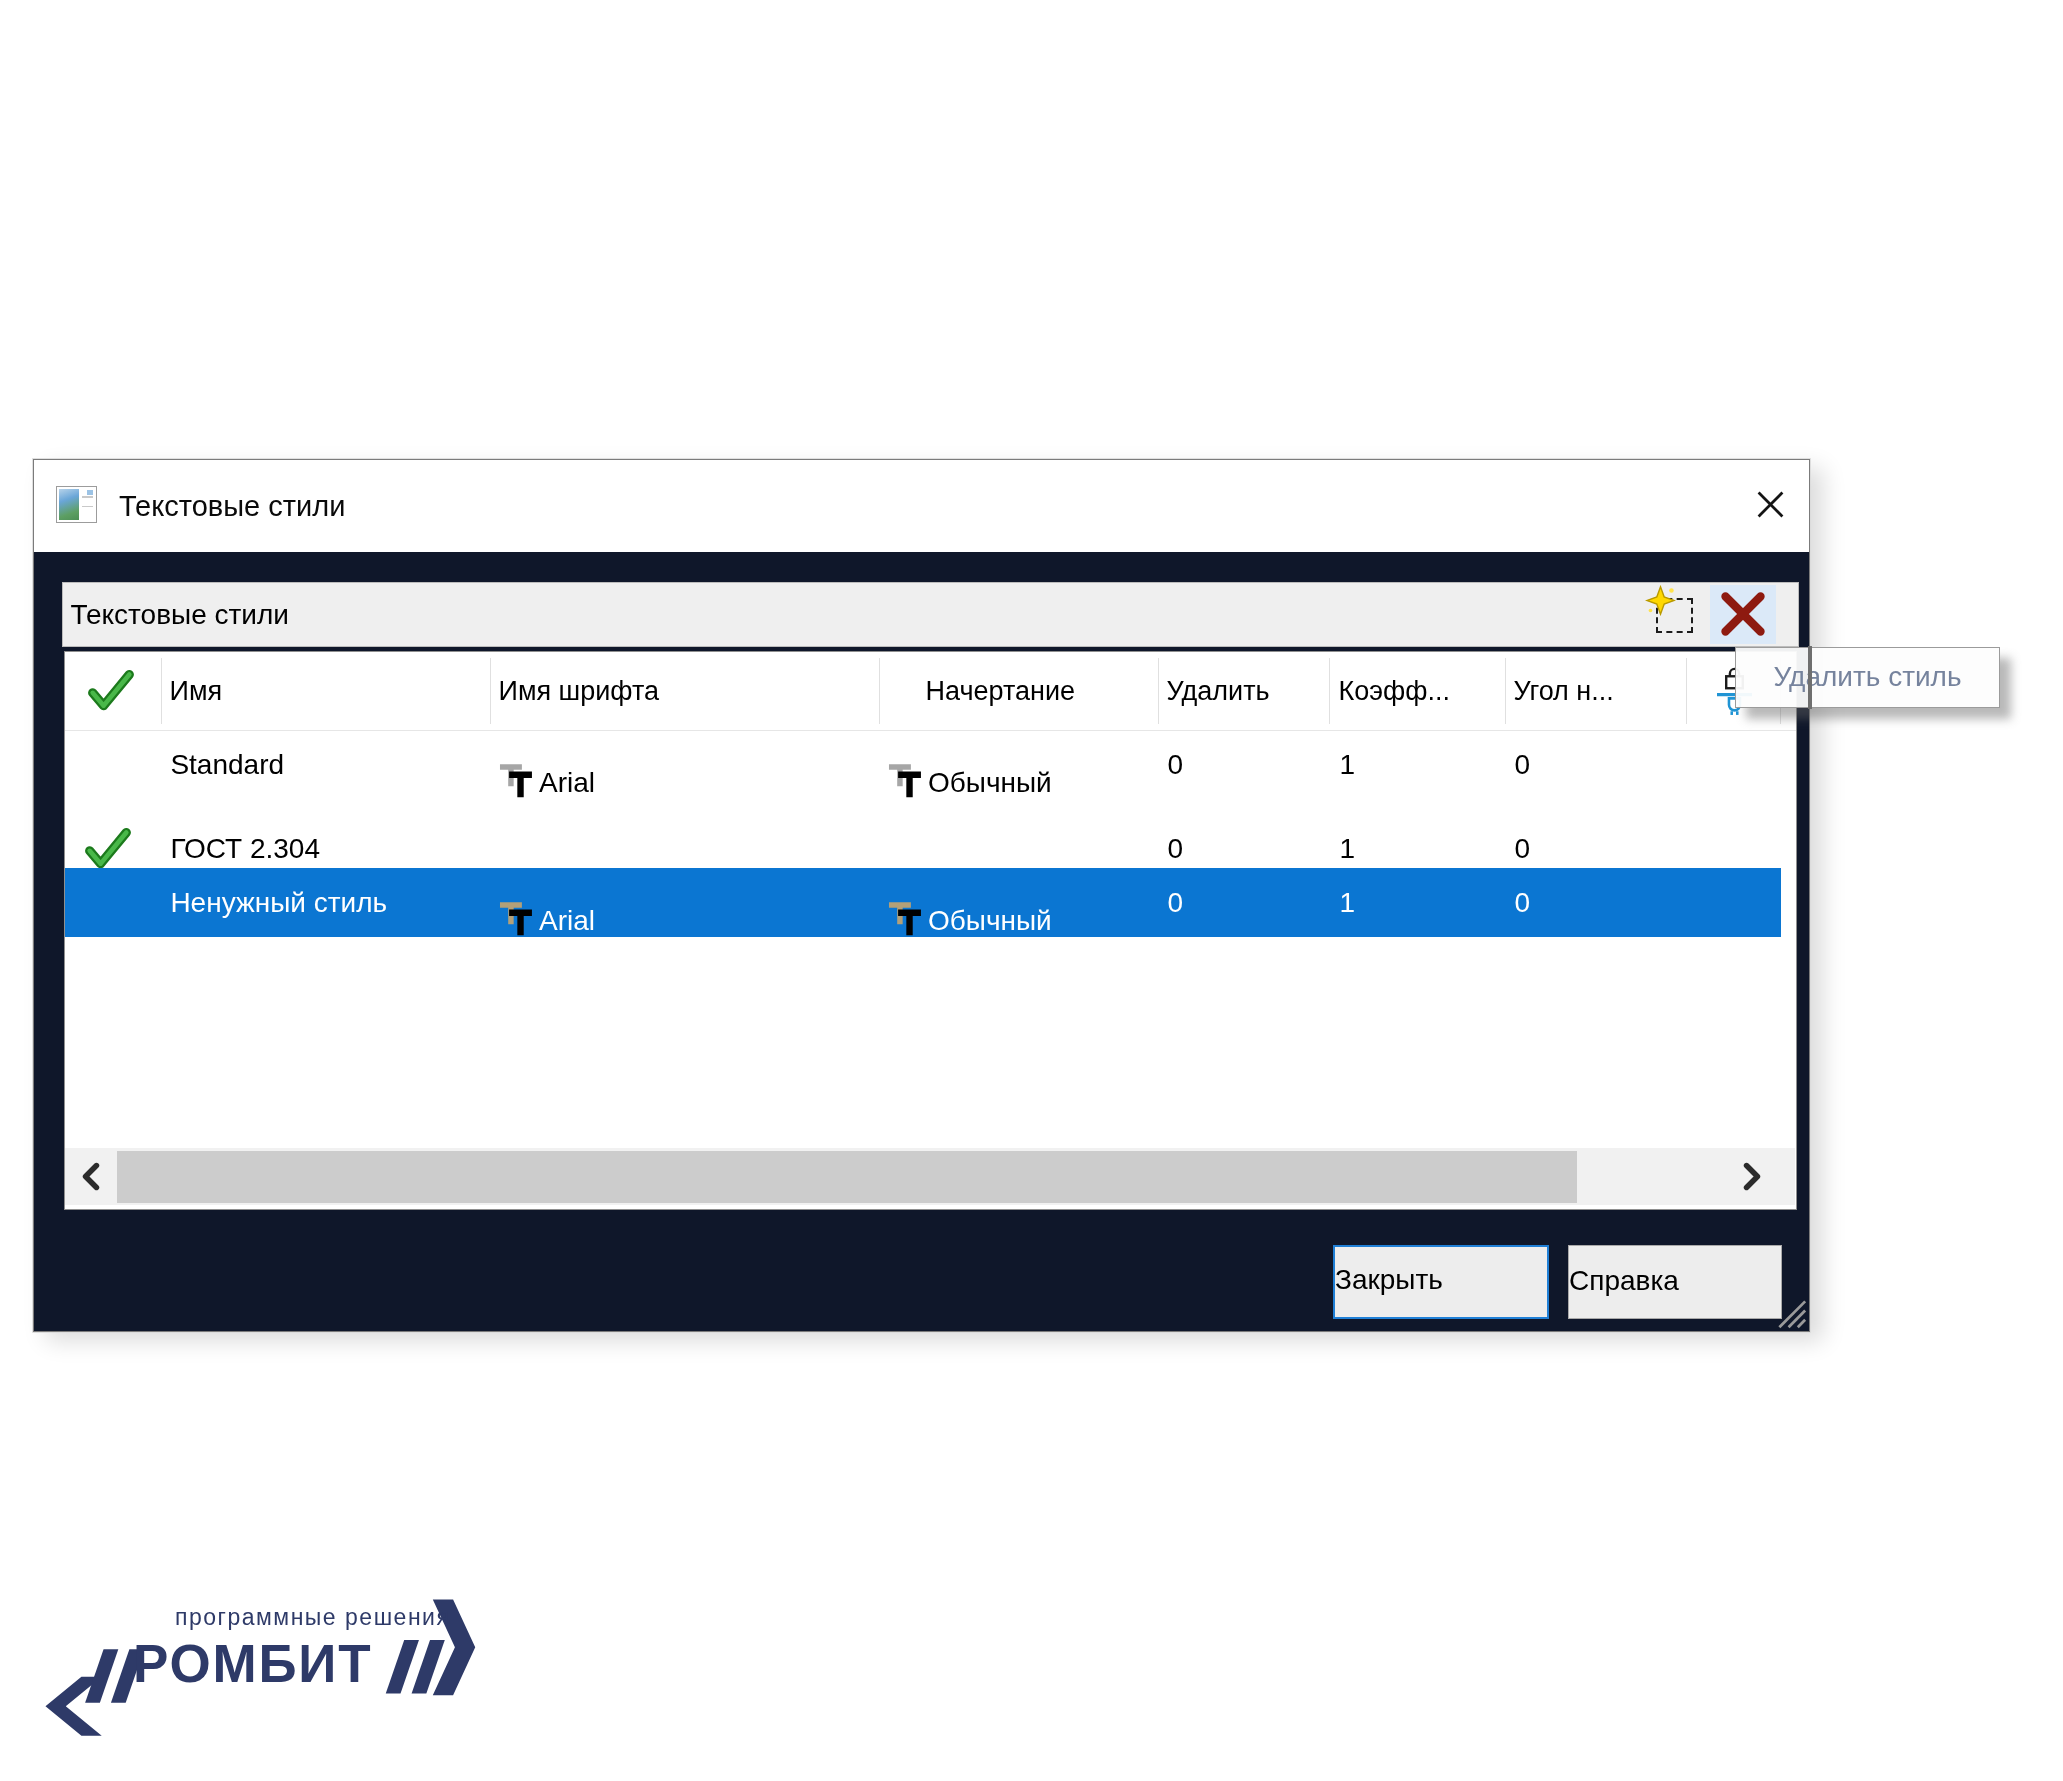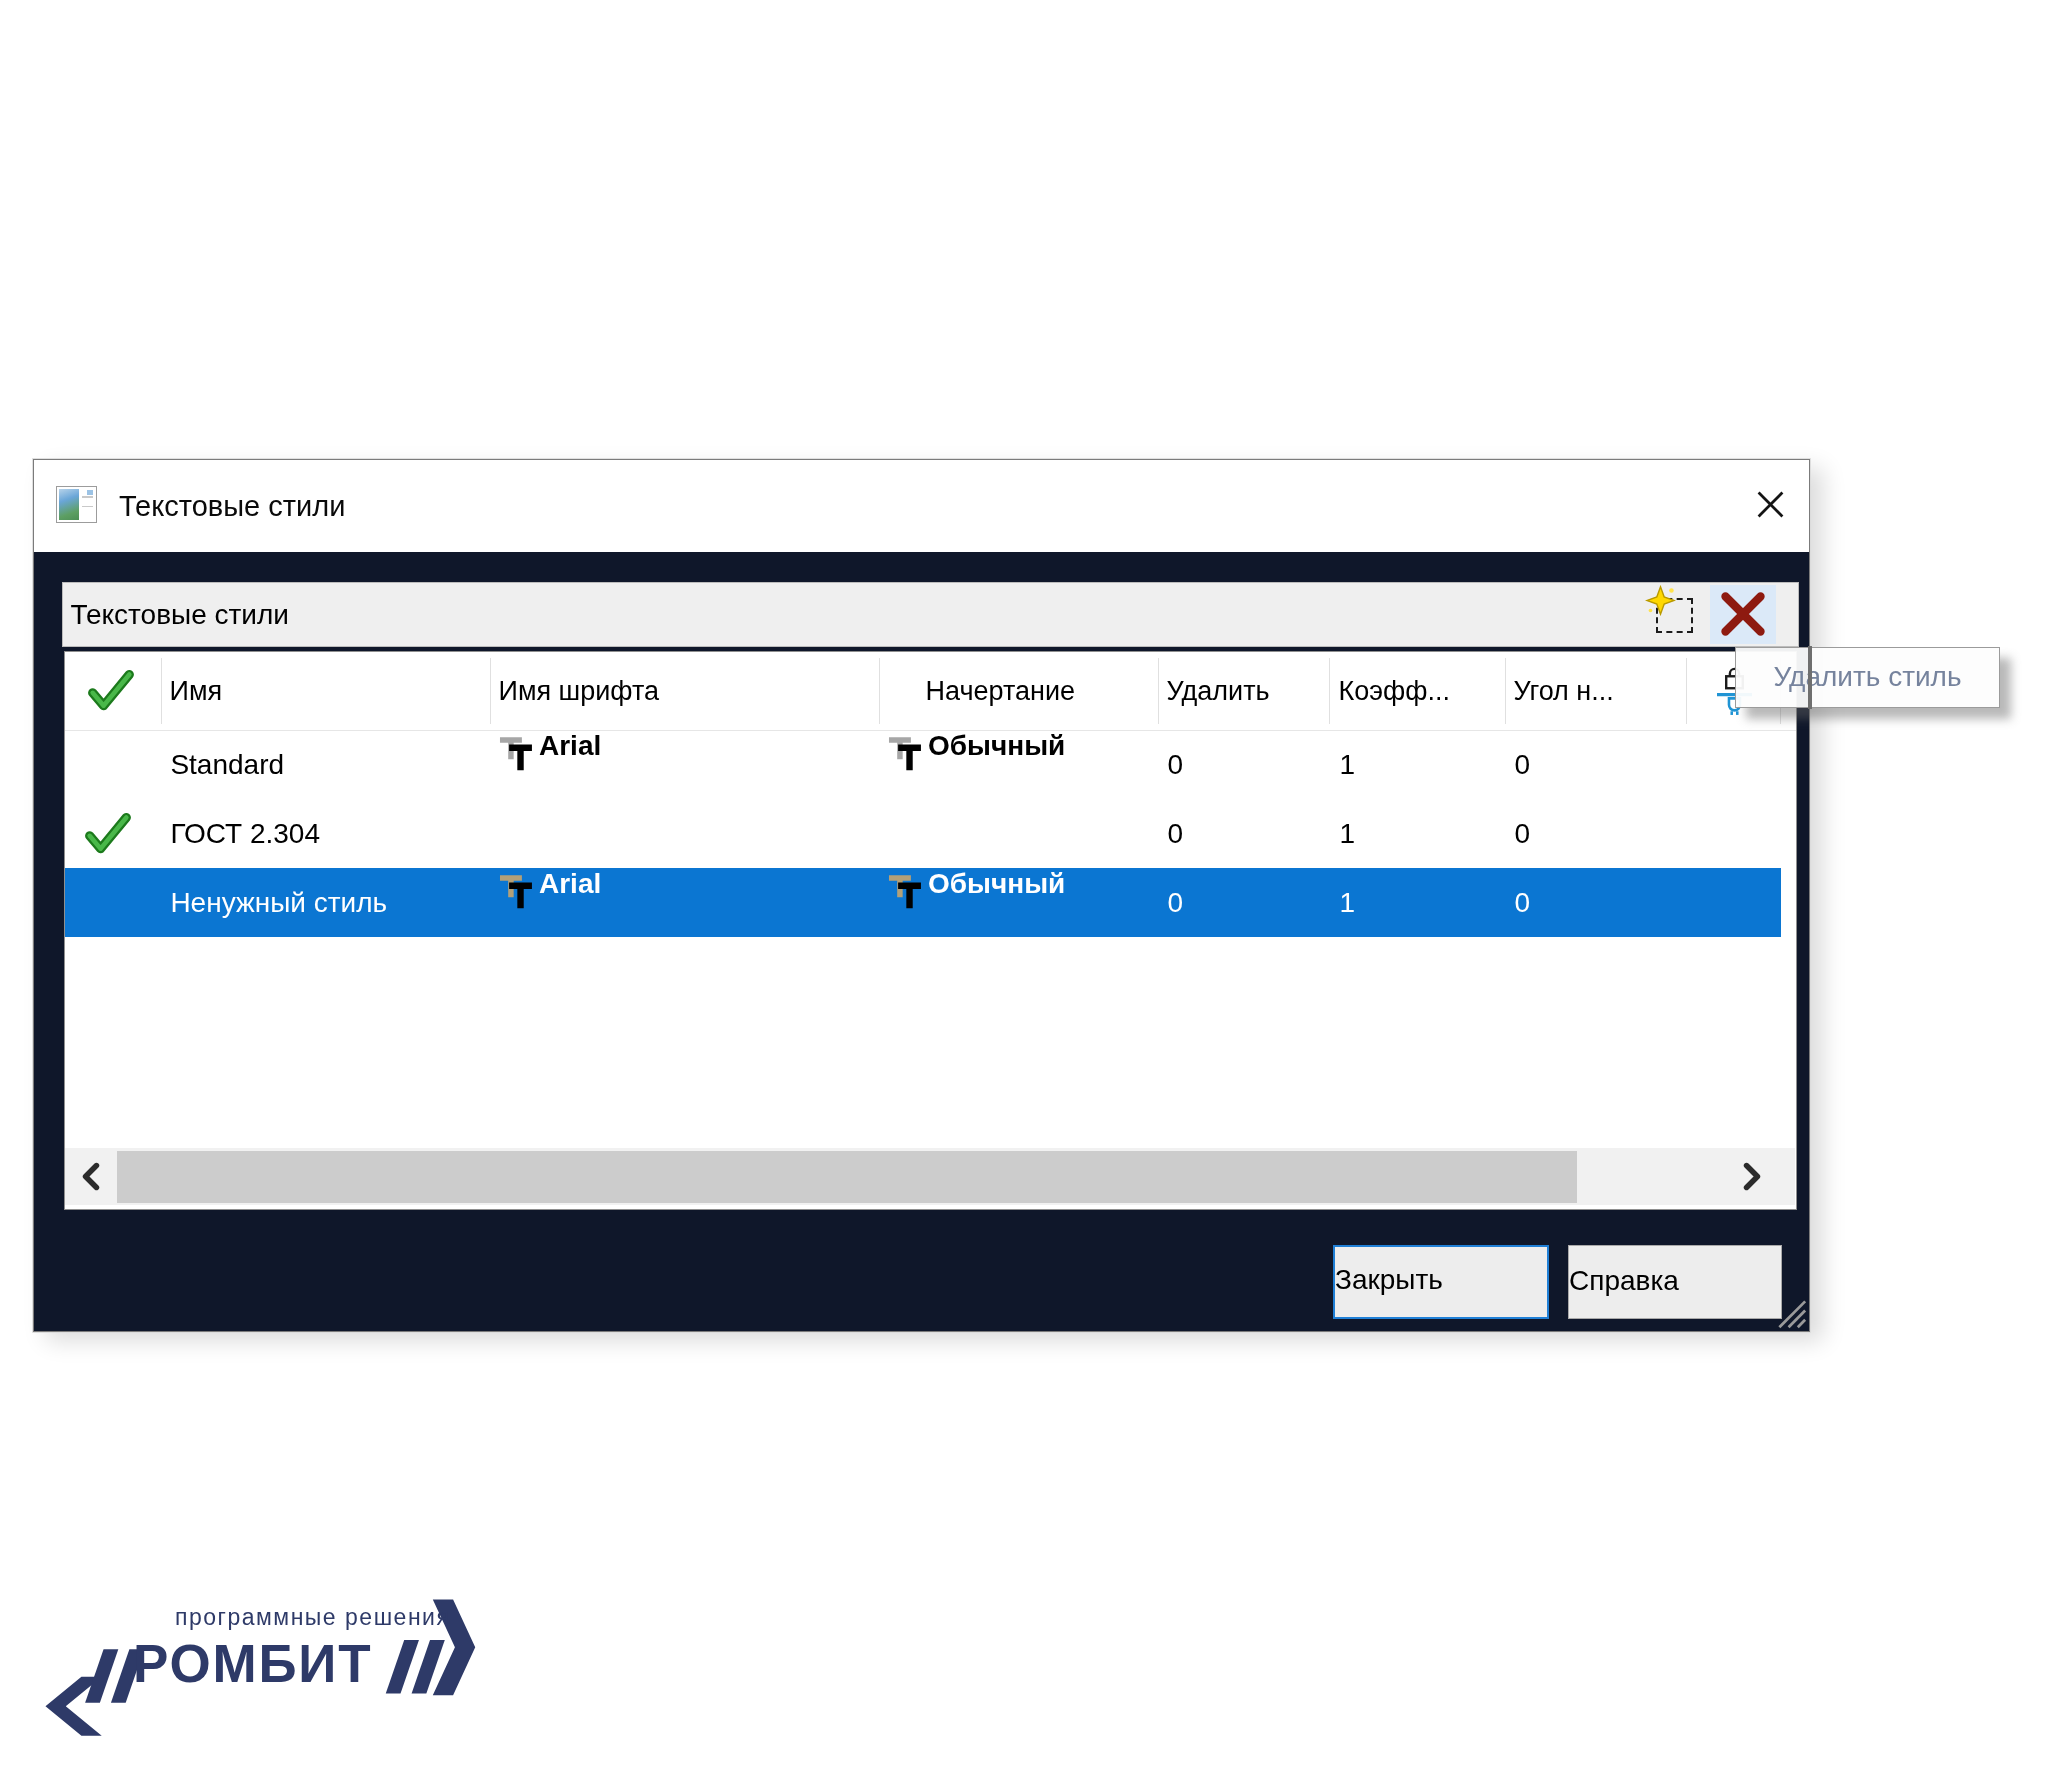--- a/index.html
+++ b/index.html
@@ -35,21 +35,21 @@
   .tbl{position:absolute;left:29.5px;top:191px;width:1733px;height:559px;background:#ffffff;
        border:0.9px solid #8f8f8f;box-sizing:border-box;}
   .thead{position:absolute;left:0;top:0;width:1731px;height:78px;background:#fff;}
   .vsep{position:absolute;top:5.5px;height:66px;width:0.9px;background:#e0e0e0;}
   .hsep{position:absolute;left:0;top:78px;width:1731px;height:0.9px;background:#e6e6e6;}
   .hlabel{position:absolute;top:0;height:78px;line-height:78px;font-size:27px;color:#000;white-space:nowrap;}
   .trow{position:absolute;left:0.9px;width:1730px;height:69px;font-size:28px;}
   .trow.selected .rowbg{position:absolute;left:0;top:0;width:1716px;height:69px;background:#0b76d2;}
   .trow.selected{color:#ffffff;}
   .cell{position:absolute;top:0;height:69px;line-height:69px;white-space:nowrap;}
-  .cellflex{position:absolute;top:0;height:69px;display:flex;align-items:flex-start;gap:4.6px;white-space:nowrap;font-weight:bold;}
+  .cellflex{position:absolute;top:0;height:69px;display:flex;align-items:flex-end;gap:4.6px;white-space:nowrap;}
   .check{position:absolute;left:18.5px;top:13px;}
   .thead .check{left:22px;top:16.6px;}
 
   
   .hscroll{position:absolute;left:0.9px;top:496px;width:1730px;height:57px;background:#f1f1f1;}
   .sb-arrow{position:absolute;top:0;width:52px;height:57px;display:flex;align-items:center;justify-content:center;}
   .sb-arrow.left{left:0;}
   .sb-arrow.right{left:1661px;}
   .sb-thumb{position:absolute;left:52px;top:2.8px;width:1460px;height:52px;background:#cccccc;}
 
@@ -164,21 +164,21 @@
             <path d="M3,8 h24 v6 h-9 v18 h-6 v-18 h-9 z" fill="#a6a6a6"></path>
             <path d="M13,16 h25 v7 h-9 v21 h-7 v-21 h-9 z" fill="#000"></path>
           </svg>
           <span>Обычный</span>
         </span>
         <span class="cell" style="left:1102px">0</span>
         <span class="cell" style="left:1274px">1</span>
         <span class="cell" style="left:1449px">0</span>
       </div>
 
-      <div class="trow" style="top:147px">
+      <div class="trow" style="top:162px">
         <span class="check">
           <svg width="48" height="44" viewBox="0 0 52 48">
             <polyline points="6,26 18,40 46,6" fill="none" stroke="#1c7a1c" stroke-width="10" stroke-linecap="round" stroke-linejoin="round"></polyline>
             <polyline points="6,26 18,40 46,6" fill="none" stroke="#49b849" stroke-width="5" stroke-linecap="round" stroke-linejoin="round"></polyline>
           </svg>
         </span>
         <span class="cell" style="left:105px">ГОСТ 2.304</span>
         <span class="cell" style="left:1102px">0</span>
         <span class="cell" style="left:1274px">1</span>
         <span class="cell" style="left:1449px">0</span>

